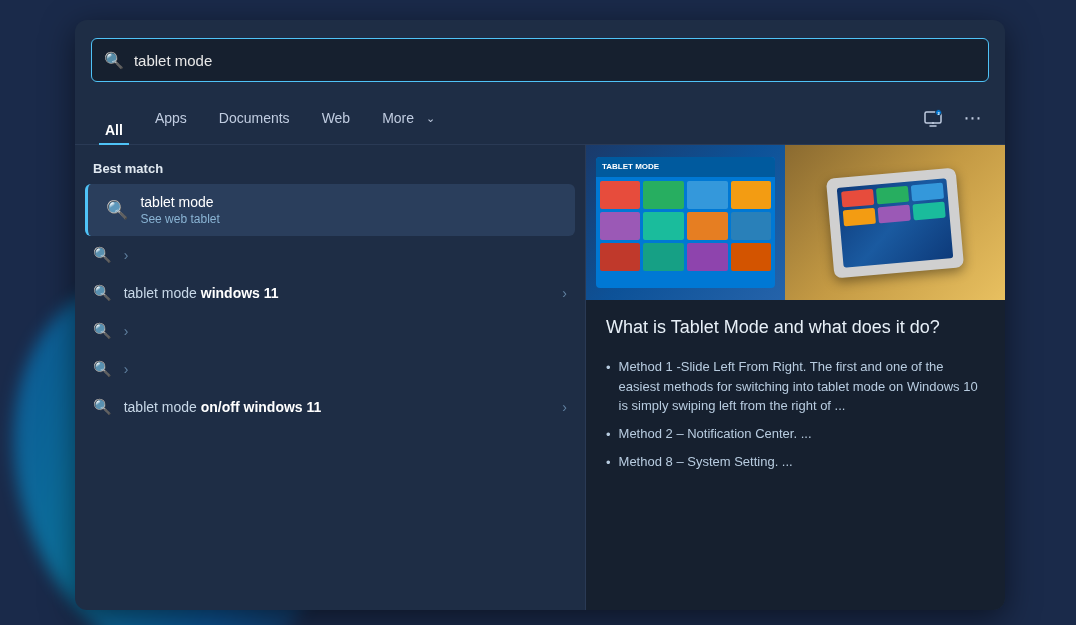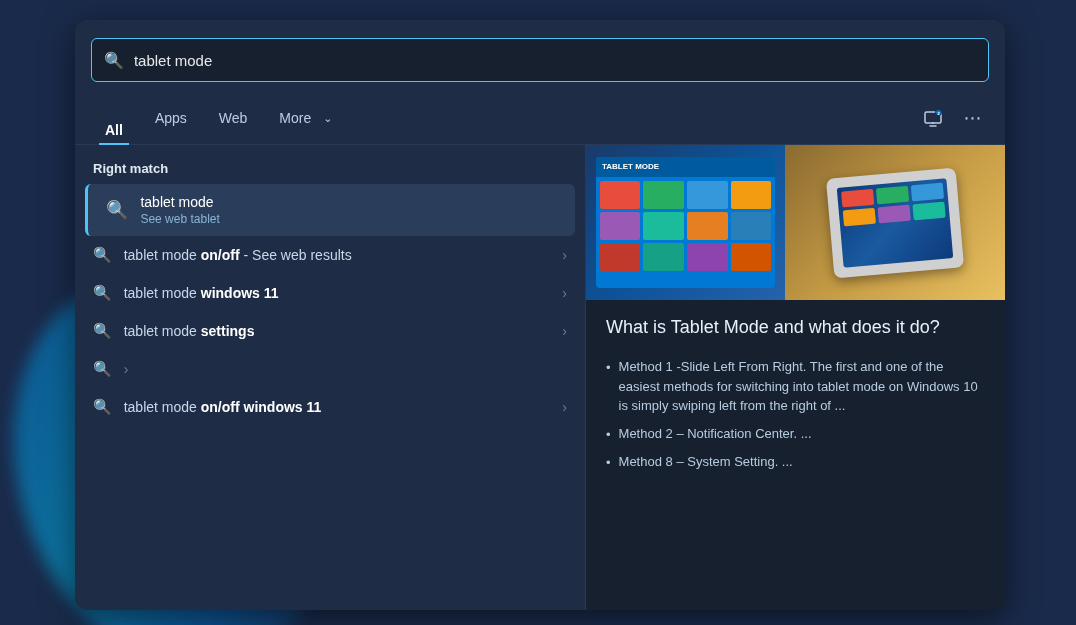--- a/index.html
+++ b/index.html
@@ -355,20 +355,21 @@
 <div class="search-panel">
 
   <div class="search-box">
     <div class="search-icon-wrapper">🔍</div>
     <div class="search-input-text">tablet mode</div>
   </div>
 
   <div class="filter-tabs">
     <div class="tab active">All</div>
     <div class="tab">Apps</div>
+    <div class="tab">Documents</div>
     <div class="tab">Web</div>
     <div class="tab tab-more">
       <span>More</span>
       <span class="chevron-icon">⌄</span>
     </div>
     <div class="tab-actions">
       <div class="icon-btn">
         <svg width="20" height="20" viewBox="0 0 20 20" fill="none">
           <rect x="2" y="4" width="16" height="11" rx="1.5" stroke="#c0cce0" stroke-width="1.5" fill="none"></rect>
           <circle cx="10" cy="15" r="1" fill="#c0cce0"></circle>
@@ -380,52 +381,46 @@
       <div class="icon-btn">
         <span style="color:#c0cce0; font-size:18px; letter-spacing:1px;">⋯</span>
       </div>
     </div>
   </div>
 
   <div class="content-area">
 
     <div class="left-panel">
 
-      <div class="section-label">Right match</div>
+      <div class="section-label">Best match</div>
 
       <div class="best-match-item">
         <div class="best-match-icon">🔍</div>
         <div class="best-match-text">
           <div class="title">tablet mode</div>
           <div class="subtitle">See web tablet</div>
         </div>
       </div>
 
 
       <div class="suggestion-item">
         <div class="suggestion-icon">🔍</div>
-        <div class="suggestion-text">
-          <span>tablet mode </span><strong>on/off</strong><span> - See web results</span>
-        </div>
         <div class="suggestion-arrow">›</div>
       </div>
 
       <div class="suggestion-item">
         <div class="suggestion-icon">🔍</div>
         <div class="suggestion-text">
           <span>tablet mode </span><strong>windows 11</strong>
         </div>
         <div class="suggestion-arrow">›</div>
       </div>
 
       <div class="suggestion-item">
         <div class="suggestion-icon">🔍</div>
-        <div class="suggestion-text">
-          <span>tablet mode </span><strong>settings</strong>
-        </div>
         <div class="suggestion-arrow">›</div>
       </div>
 
       <div class="suggestion-item">
         <div class="suggestion-icon">🔍</div>
         <div class="suggestion-arrow">›</div>
       </div>
 
       <div class="suggestion-item">
         <div class="suggestion-icon">🔍</div>

